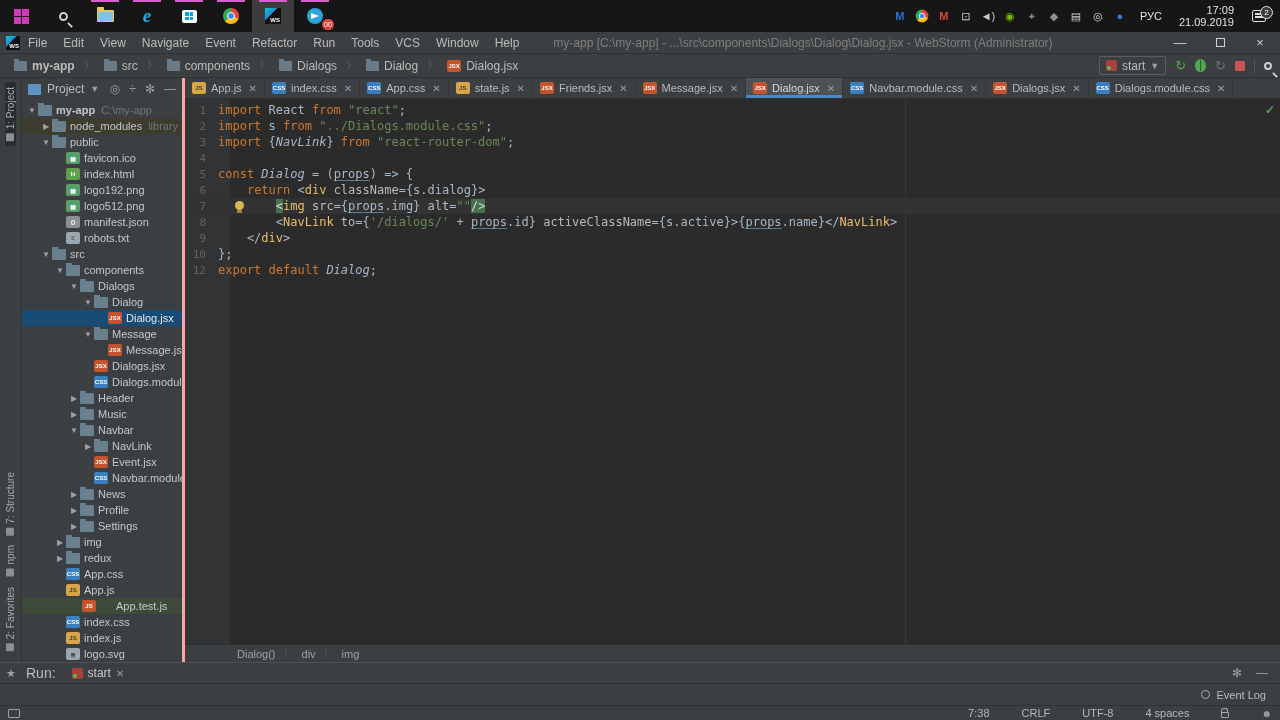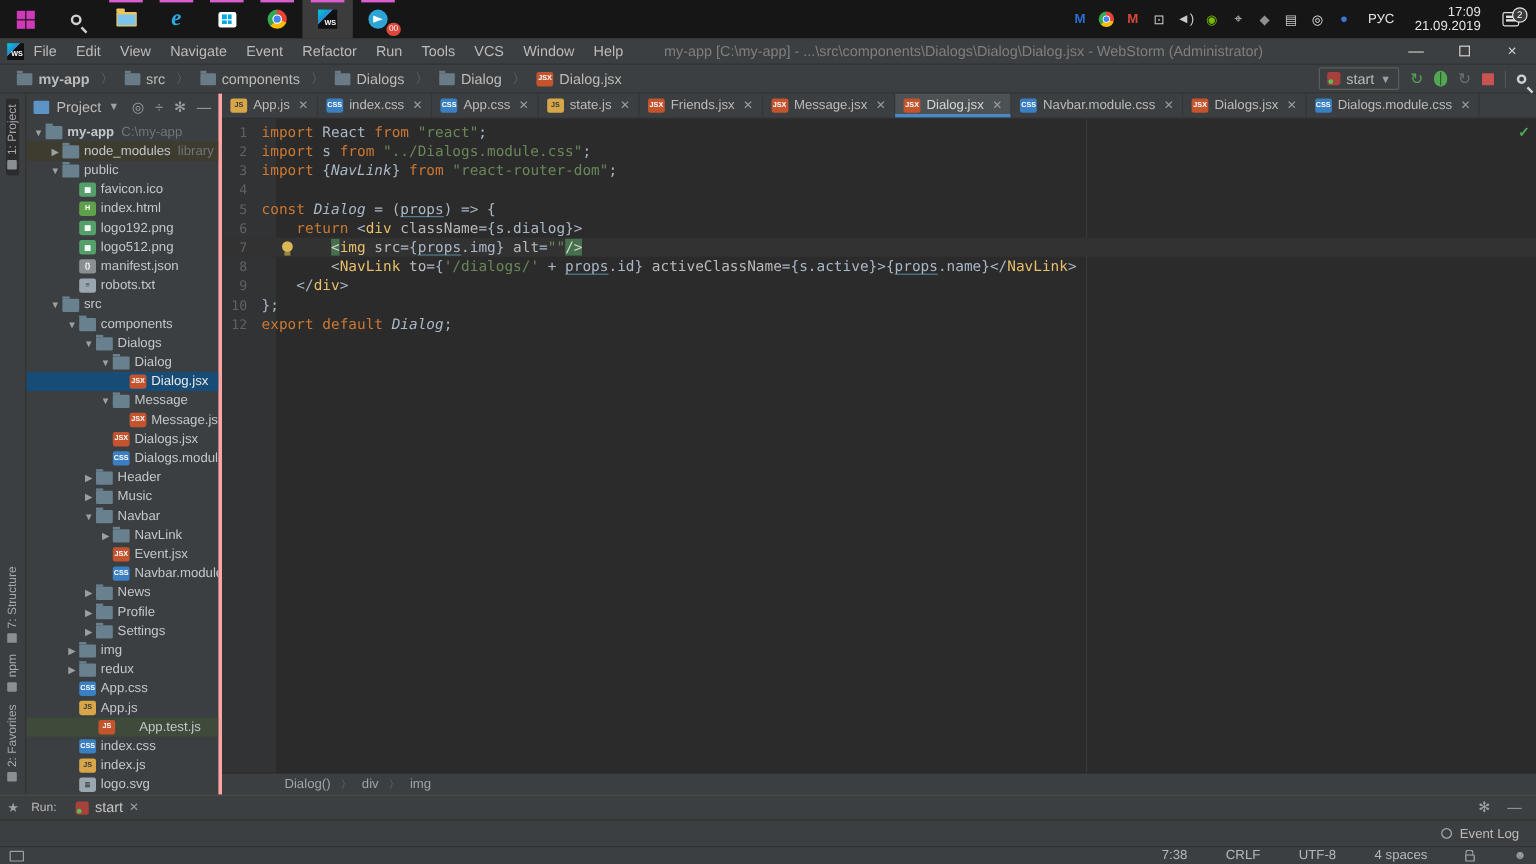--- a/index.html
+++ b/index.html
@@ -109,21 +109,21 @@
   .cu{color:#a9b7c6;text-decoration:underline;text-decoration-color:#557d8d;text-underline-offset:2px}
   .cm{background:#47704d;color:#d6d6d6}
   .bulb{position:absolute;left:50px;top:3px;width:9px;height:9px;background:#dcb755;border-radius:50%}
   .bulb::after{content:"";position:absolute;left:2px;top:9px;width:5px;height:3px;background:#9a8443}
   .edcrumbs{height:18px;background:#3c3f41;border-top:1px solid #2f3133;display:flex;align-items:center;
             padding-left:52px;font-size:11px;color:#9fa3a6;gap:8px}
   .edcrumbs .sep{color:#6d7477;font-size:10px}
   
   .runrow{height:21px;background:#3c3f41;border-top:1px solid #515151;display:flex;align-items:center;padding:0}
   .runrow .star{width:22px;text-align:center;color:#9aa0a3;font-size:11px}
-  .runrow .rlabel{color:#bbbbbb;font-size:10px;margin:0 10px 0 4px}
+  .runrow .rlabel{color:#bbbbbb;font-size:14px;margin:0 10px 0 4px}
   .runtab{display:flex;align-items:center;gap:5px;font-size:12px;color:#c7c7c7;padding:0 6px;height:100%}
   .runtab .x{color:#9a9ea1;font-size:10px}
   .runrow .right{margin-left:auto;display:flex;align-items:center;gap:14px;padding-right:12px;color:#9da0a3}
   
   .botstrip{height:22px;background:#3c3f41;border-top:1px solid #323232;display:flex;align-items:stretch;padding-left:24px}
   .bitem{display:flex;align-items:center;gap:5px;padding:0 9px;font-size:11px;color:#bbbbbb}
   .bitem.active{background:#2c2e30}
   .play{width:0;height:0;border-left:7px solid #499c54;border-top:4px solid transparent;border-bottom:4px solid transparent;display:inline-block}
   .todo-ic{color:#9da0a3;font-size:11px}
   .term-ic{width:12px;height:10px;background:#9da0a3;border-radius:1px;color:#3c3f41;font-size:7px;font-weight:bold;

